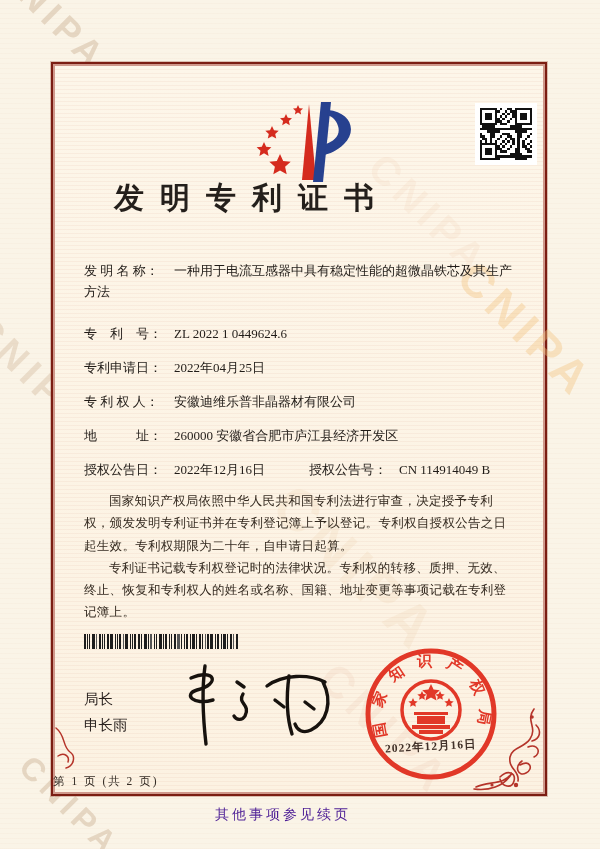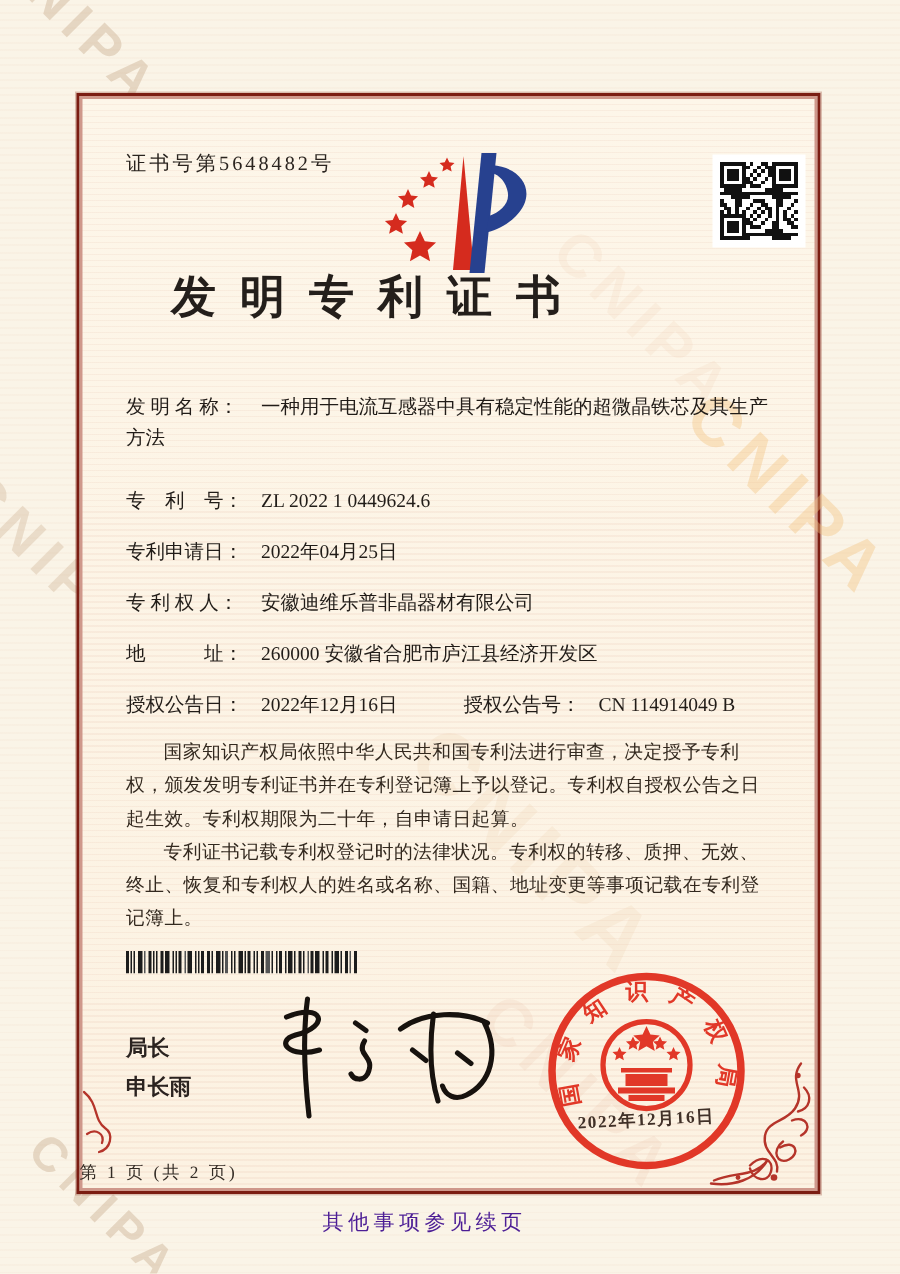--- a/index.html
+++ b/index.html
@@ -48,21 +48,21 @@
   .val{color:#211c18;}
   .lab2{margin-left:44px;}
 
   .paras{position:absolute;left:31px;right:27px;top:426px;font-size:12.5px;
          line-height:1.78;color:#33291f;letter-spacing:0.3px;}
   .paras p{margin:0;text-indent:2em;}
 
   .barcode{position:absolute;left:31px;top:570px;width:156px;height:15px;}
 
   .officer{position:absolute;left:31px;top:622px;font-family:"Liberation Sans","DejaVu Sans",sans-serif;
-           font-weight:bold;font-size:14.5px;line-height:26px;color:#2b2320;}
+           font-weight:normal;font-size:14.5px;line-height:26px;color:#2b2320;}
   .signature{position:absolute;left:118px;top:596px;width:170px;height:88px;}
 
   .seal{position:absolute;left:303px;top:582px;width:150px;height:144px;opacity:0.93;}
 
   .flourish{position:absolute;right:1px;bottom:1px;width:74px;height:86px;}
   .flourish-left{position:absolute;left:1px;bottom:24px;width:26px;height:44px;}
 
   .pagenum{position:absolute;left:0;right:0;top:710px;text-align:left;
            font-size:11.5px;letter-spacing:2px;color:#332b24;}
 
@@ -77,21 +77,20 @@
 <div class="wm wm-d">CNIPA</div>
 
 <div class="frame">
   <div class="wm wm-b">CNIPA</div>
   <div class="wm wm-e">CNIPA</div>
   <div class="wm wm-f">CNIPA</div>
   <div class="wm wm-g">CNIPA</div>
 
   <div class="content">
 
-    <div class="cert-no">证书号第5648482号</div>
 
     <svg class="logo" viewBox="0 0 106 80">
       <g fill="#d52b1e">
         <path d="M34 52 l3.2 6.9 7.5 0.8 -5.6 5.1 1.6 7.4 -6.7 -3.8 -6.7 3.8 1.6 -7.4 -5.6 -5.1 7.5 -0.8 Z"></path>
         <path d="M18 40 l2.2 4.7 5.2 0.6 -3.9 3.5 1.1 5.1 -4.6 -2.6 -4.6 2.6 1.1 -5.1 -3.9 -3.5 5.2 -0.6 Z"></path>
         <path d="M26 24 l2 4.3 4.7 0.5 -3.5 3.2 1 4.6 -4.2 -2.4 -4.2 2.4 1 -4.6 -3.5 -3.2 4.7 -0.5 Z"></path>
         <path d="M40 12 l1.8 3.8 4.2 0.5 -3.1 2.8 0.9 4.1 -3.8 -2.1 -3.8 2.1 0.9 -4.1 -3.1 -2.8 4.2 -0.5 Z"></path>
         <path d="M52 3 l1.5 3.2 3.5 0.4 -2.6 2.4 0.7 3.4 -3.1 -1.8 -3.1 1.8 0.7 -3.4 -2.6 -2.4 3.5 -0.4 Z"></path>
         <path d="M63 2 L56 78 L70 78 Z"></path>
       </g>

